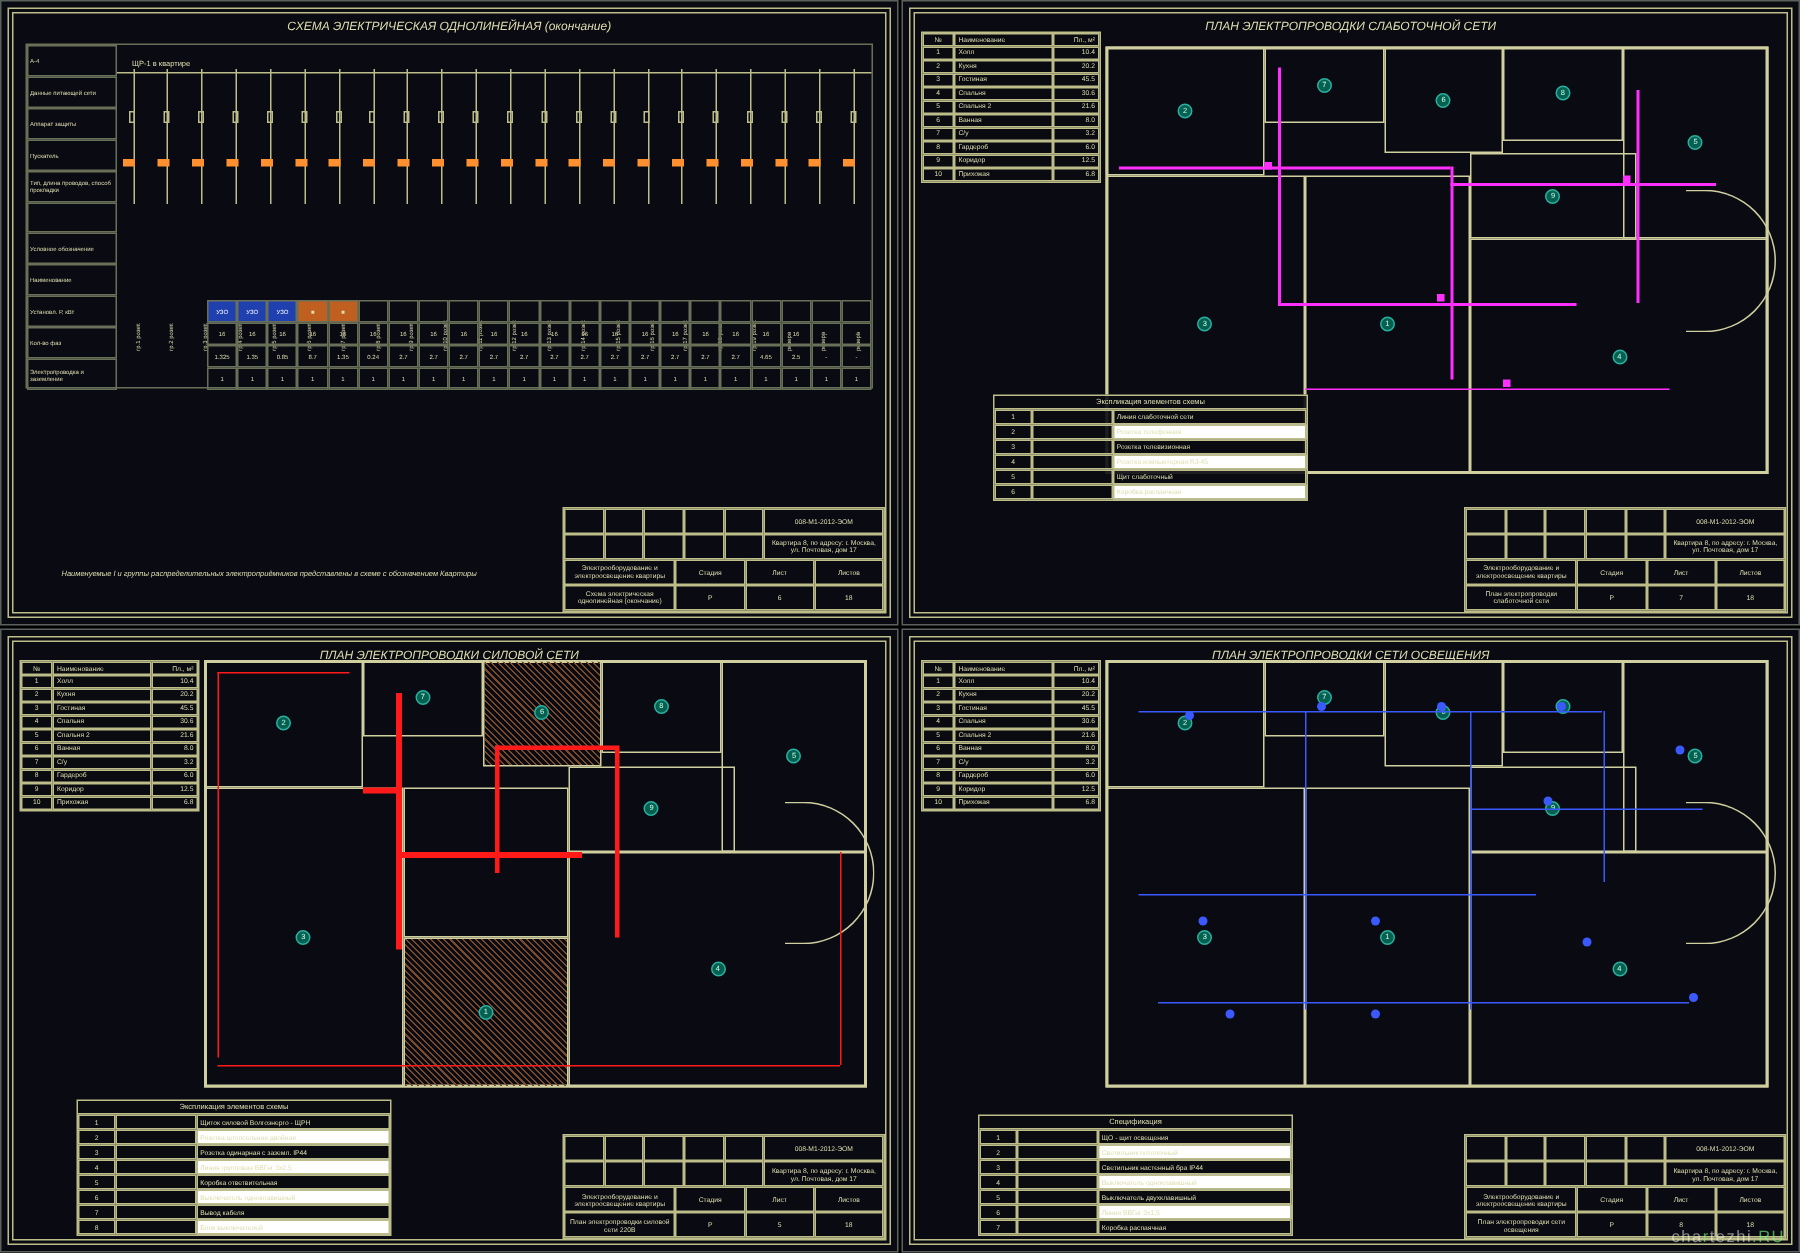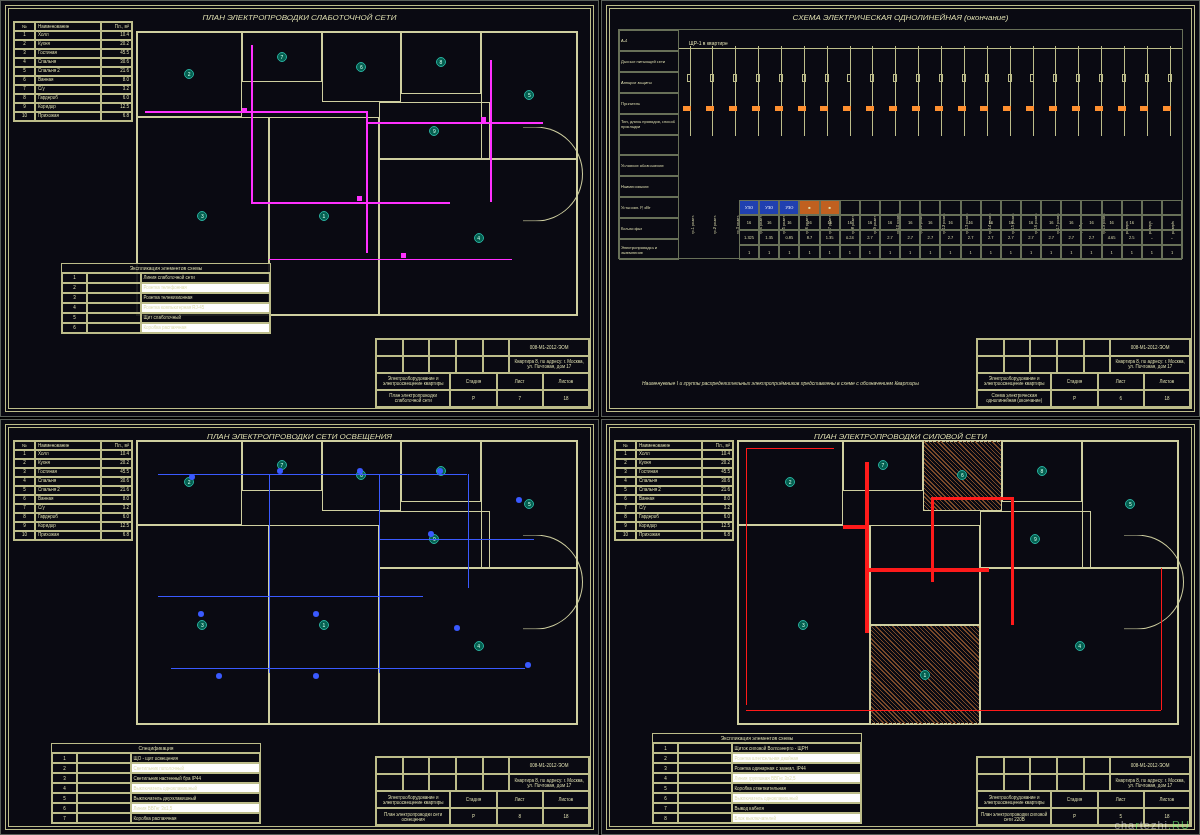--- a/index.html
+++ b/index.html
@@ -145,194 +145,20 @@
 
 </style>
 </head>
 <body>
 
 <div class="grid">
 
 <div class="sheet">
   <div class="inner-border"></div>
   <div class="inner-border2"></div>
-  <div class="sheet-title">ПЛАН ЭЛЕКТРОПРОВОДКИ СЛАБОТОЧНОЙ СЕТИ</div>
-
-  <div class="room-table" id="rooms-s2">
-        <div class="hdr">
-          <div class="c1">№</div>
-          <div class="c2">Наименование</div>
-          <div class="c3">Пл., м²</div>
-        </div>
-        <div class="body-row">
-          <div class="c1">1</div>
-          <div class="c2">Холл</div>
-          <div class="c3">10.4</div>
-        </div>
-        <div class="body-row">
-          <div class="c1">2</div>
-          <div class="c2">Кухня</div>
-          <div class="c3">20.2</div>
-        </div>
-        <div class="body-row">
-          <div class="c1">3</div>
-          <div class="c2">Гостиная</div>
-          <div class="c3">45.5</div>
-        </div>
-        <div class="body-row">
-          <div class="c1">4</div>
-          <div class="c2">Спальня</div>
-          <div class="c3">30.6</div>
-        </div>
-        <div class="body-row">
-          <div class="c1">5</div>
-          <div class="c2">Спальня 2</div>
-          <div class="c3">21.6</div>
-        </div>
-        <div class="body-row">
-          <div class="c1">6</div>
-          <div class="c2">Ванная</div>
-          <div class="c3">8.0</div>
-        </div>
-        <div class="body-row">
-          <div class="c1">7</div>
-          <div class="c2">С/у</div>
-          <div class="c3">3.2</div>
-        </div>
-        <div class="body-row">
-          <div class="c1">8</div>
-          <div class="c2">Гардероб</div>
-          <div class="c3">6.0</div>
-        </div>
-        <div class="body-row">
-          <div class="c1">9</div>
-          <div class="c2">Коридор</div>
-          <div class="c3">12.5</div>
-        </div>
-        <div class="body-row">
-          <div class="c1">10</div>
-          <div class="c2">Прихожая</div>
-          <div class="c3">6.8</div>
-        </div>
-      </div>
-
-  <div class="plan">
-    <div class="wall-outer"></div>
-    <div class="bay"></div>
-
-    <div class="room" style="top:0;left:0;width:24%;height:30%">
-          <span class="rm-num">2</span>
-        </div>
-    <div class="room" style="top:0;left:24%;width:18%;height:18%">
-          <span class="rm-num">7</span>
-        </div>
-    <div class="room" style="top:0;left:42%;width:18%;height:25%">
-          <span class="rm-num">6</span>
-        </div>
-    <div class="room" style="top:0;left:60%;width:18%;height:22%">
-          <span class="rm-num">8</span>
-        </div>
-    <div class="room" style="top:0;left:78%;width:22%;height:45%">
-          <span class="rm-num">5</span>
-        </div>
-    <div class="room" style="top:30%;left:0;width:30%;height:70%">
-          <span class="rm-num">3</span>
-        </div>
-    <div class="room" style="top:30%;left:30%;width:25%;height:70%">
-          <span class="rm-num">1</span>
-        </div>
-    <div class="room" style="top:25%;left:55%;width:25%;height:20%">
-          <span class="rm-num">9</span>
-        </div>
-    <div class="room" style="top:45%;left:55%;width:45%;height:55%">
-          <span class="rm-num">4</span>
-        </div>
-
-    <div class="wire w-mag hw" style="top:28%;left:2%;width:50%"></div>
-    <div class="wire w-mag vw" style="top:5%;left:26%;height:55%"></div>
-    <div class="wire w-mag hw" style="top:60%;left:26%;width:45%"></div>
-    <div class="wire w-mag vw" style="top:28%;left:52%;height:50%"></div>
-    <div class="wire w-mag hw" style="top:32%;left:52%;width:40%"></div>
-    <div class="wire w-mag vw" style="top:10%;left:80%;height:50%"></div>
-    <div class="wire w-mag hw thin" style="top:80%;left:30%;width:55%"></div>
-    <div class="swbox" style="top:27%;left:24%"></div>
-    <div class="swbox" style="top:58%;left:50%"></div>
-    <div class="swbox" style="top:30%;left:78%"></div>
-    <div class="swbox" style="top:78%;left:60%"></div>
-  </div>
-
-  <div class="legend-table" id="legend-s2" style="bottom:82px;left:60px;">
-        <div class="hdr">Экспликация элементов схемы</div>
-        <div class="row">
-          <div class="n">1</div>
-          <div class="sym"></div>
-          <div class="desc dark">Линия слаботочной сети</div>
-        </div>
-        <div class="row">
-          <div class="n">2</div>
-          <div class="sym"></div>
-          <div class="desc ">Розетка телефонная</div>
-        </div>
-        <div class="row">
-          <div class="n">3</div>
-          <div class="sym"></div>
-          <div class="desc dark">Розетка телевизионная</div>
-        </div>
-        <div class="row">
-          <div class="n">4</div>
-          <div class="sym"></div>
-          <div class="desc ">Розетка компьютерная RJ-45</div>
-        </div>
-        <div class="row">
-          <div class="n">5</div>
-          <div class="sym"></div>
-          <div class="desc dark">Щит слаботочный</div>
-        </div>
-        <div class="row">
-          <div class="n">6</div>
-          <div class="sym"></div>
-          <div class="desc ">Коробка распаячная</div>
-        </div>
-      </div>
-
-  <div class="title-block">
-    <div class="tb-row">
-          <div class="tb-cell small"></div>
-          <div class="tb-cell small"></div>
-          <div class="tb-cell small"></div>
-          <div class="tb-cell small"></div>
-          <div class="tb-cell small"></div>
-          <div class="tb-cell">008-М1-2012-ЭОМ</div>
-        </div>
-    <div class="tb-row">
-          <div class="tb-cell small"></div>
-          <div class="tb-cell small"></div>
-          <div class="tb-cell small"></div>
-          <div class="tb-cell small"></div>
-          <div class="tb-cell small"></div>
-          <div class="tb-cell">Квартира 8, по адресу: г. Москва, ул. Почтовая, дом 17</div>
-        </div>
-    <div class="tb-row">
-          <div class="tb-cell med">Электрооборудование и электроосвещение квартиры</div>
-          <div class="tb-cell small">Стадия</div>
-          <div class="tb-cell small">Лист</div>
-          <div class="tb-cell small">Листов</div>
-        </div>
-    <div class="tb-row">
-          <div class="tb-cell med">План электропроводки слаботочной сети</div>
-          <div class="tb-cell small">Р</div>
-          <div class="tb-cell small">7</div>
-          <div class="tb-cell small">18</div>
-        </div>
-  </div>
-</div>
-
-<div class="sheet">
-  <div class="inner-border"></div>
-  <div class="inner-border2"></div>
   <div class="sheet-title">СХЕМА ЭЛЕКТРИЧЕСКАЯ ОДНОЛИНЕЙНАЯ (окончание)</div>
 
   <div class="sld-wrap">
     <div class="sld-left-table" id="sld-left">
           <div class="r">А-4</div>
           <div class="r">Данные питающей сети</div>
           <div class="r">Аппарат защиты</div>
           <div class="r">Пускатель</div>
           <div class="r">Тип, длина проводов, способ прокладки</div>
           <div class="r"></div>
@@ -608,20 +434,377 @@
       <div class="tb-cell small">Р</div>
       <div class="tb-cell small">6</div>
       <div class="tb-cell small">18</div>
     </div>
   </div>
 </div>
 
 <div class="sheet">
   <div class="inner-border"></div>
   <div class="inner-border2"></div>
+  <div class="sheet-title">ПЛАН ЭЛЕКТРОПРОВОДКИ СЛАБОТОЧНОЙ СЕТИ</div>
+
+  <div class="room-table" id="rooms-s2">
+        <div class="hdr">
+          <div class="c1">№</div>
+          <div class="c2">Наименование</div>
+          <div class="c3">Пл., м²</div>
+        </div>
+        <div class="body-row">
+          <div class="c1">1</div>
+          <div class="c2">Холл</div>
+          <div class="c3">10.4</div>
+        </div>
+        <div class="body-row">
+          <div class="c1">2</div>
+          <div class="c2">Кухня</div>
+          <div class="c3">20.2</div>
+        </div>
+        <div class="body-row">
+          <div class="c1">3</div>
+          <div class="c2">Гостиная</div>
+          <div class="c3">45.5</div>
+        </div>
+        <div class="body-row">
+          <div class="c1">4</div>
+          <div class="c2">Спальня</div>
+          <div class="c3">30.6</div>
+        </div>
+        <div class="body-row">
+          <div class="c1">5</div>
+          <div class="c2">Спальня 2</div>
+          <div class="c3">21.6</div>
+        </div>
+        <div class="body-row">
+          <div class="c1">6</div>
+          <div class="c2">Ванная</div>
+          <div class="c3">8.0</div>
+        </div>
+        <div class="body-row">
+          <div class="c1">7</div>
+          <div class="c2">С/у</div>
+          <div class="c3">3.2</div>
+        </div>
+        <div class="body-row">
+          <div class="c1">8</div>
+          <div class="c2">Гардероб</div>
+          <div class="c3">6.0</div>
+        </div>
+        <div class="body-row">
+          <div class="c1">9</div>
+          <div class="c2">Коридор</div>
+          <div class="c3">12.5</div>
+        </div>
+        <div class="body-row">
+          <div class="c1">10</div>
+          <div class="c2">Прихожая</div>
+          <div class="c3">6.8</div>
+        </div>
+      </div>
+
+  <div class="plan">
+    <div class="wall-outer"></div>
+    <div class="bay"></div>
+
+    <div class="room" style="top:0;left:0;width:24%;height:30%">
+          <span class="rm-num">2</span>
+        </div>
+    <div class="room" style="top:0;left:24%;width:18%;height:18%">
+          <span class="rm-num">7</span>
+        </div>
+    <div class="room" style="top:0;left:42%;width:18%;height:25%">
+          <span class="rm-num">6</span>
+        </div>
+    <div class="room" style="top:0;left:60%;width:18%;height:22%">
+          <span class="rm-num">8</span>
+        </div>
+    <div class="room" style="top:0;left:78%;width:22%;height:45%">
+          <span class="rm-num">5</span>
+        </div>
+    <div class="room" style="top:30%;left:0;width:30%;height:70%">
+          <span class="rm-num">3</span>
+        </div>
+    <div class="room" style="top:30%;left:30%;width:25%;height:70%">
+          <span class="rm-num">1</span>
+        </div>
+    <div class="room" style="top:25%;left:55%;width:25%;height:20%">
+          <span class="rm-num">9</span>
+        </div>
+    <div class="room" style="top:45%;left:55%;width:45%;height:55%">
+          <span class="rm-num">4</span>
+        </div>
+
+    <div class="wire w-mag hw" style="top:28%;left:2%;width:50%"></div>
+    <div class="wire w-mag vw" style="top:5%;left:26%;height:55%"></div>
+    <div class="wire w-mag hw" style="top:60%;left:26%;width:45%"></div>
+    <div class="wire w-mag vw" style="top:28%;left:52%;height:50%"></div>
+    <div class="wire w-mag hw" style="top:32%;left:52%;width:40%"></div>
+    <div class="wire w-mag vw" style="top:10%;left:80%;height:50%"></div>
+    <div class="wire w-mag hw thin" style="top:80%;left:30%;width:55%"></div>
+    <div class="swbox" style="top:27%;left:24%"></div>
+    <div class="swbox" style="top:58%;left:50%"></div>
+    <div class="swbox" style="top:30%;left:78%"></div>
+    <div class="swbox" style="top:78%;left:60%"></div>
+  </div>
+
+  <div class="legend-table" id="legend-s2" style="bottom:82px;left:60px;">
+        <div class="hdr">Экспликация элементов схемы</div>
+        <div class="row">
+          <div class="n">1</div>
+          <div class="sym"></div>
+          <div class="desc dark">Линия слаботочной сети</div>
+        </div>
+        <div class="row">
+          <div class="n">2</div>
+          <div class="sym"></div>
+          <div class="desc ">Розетка телефонная</div>
+        </div>
+        <div class="row">
+          <div class="n">3</div>
+          <div class="sym"></div>
+          <div class="desc dark">Розетка телевизионная</div>
+        </div>
+        <div class="row">
+          <div class="n">4</div>
+          <div class="sym"></div>
+          <div class="desc ">Розетка компьютерная RJ-45</div>
+        </div>
+        <div class="row">
+          <div class="n">5</div>
+          <div class="sym"></div>
+          <div class="desc dark">Щит слаботочный</div>
+        </div>
+        <div class="row">
+          <div class="n">6</div>
+          <div class="sym"></div>
+          <div class="desc ">Коробка распаячная</div>
+        </div>
+      </div>
+
+  <div class="title-block">
+    <div class="tb-row">
+          <div class="tb-cell small"></div>
+          <div class="tb-cell small"></div>
+          <div class="tb-cell small"></div>
+          <div class="tb-cell small"></div>
+          <div class="tb-cell small"></div>
+          <div class="tb-cell">008-М1-2012-ЭОМ</div>
+        </div>
+    <div class="tb-row">
+          <div class="tb-cell small"></div>
+          <div class="tb-cell small"></div>
+          <div class="tb-cell small"></div>
+          <div class="tb-cell small"></div>
+          <div class="tb-cell small"></div>
+          <div class="tb-cell">Квартира 8, по адресу: г. Москва, ул. Почтовая, дом 17</div>
+        </div>
+    <div class="tb-row">
+          <div class="tb-cell med">Электрооборудование и электроосвещение квартиры</div>
+          <div class="tb-cell small">Стадия</div>
+          <div class="tb-cell small">Лист</div>
+          <div class="tb-cell small">Листов</div>
+        </div>
+    <div class="tb-row">
+          <div class="tb-cell med">План электропроводки слаботочной сети</div>
+          <div class="tb-cell small">Р</div>
+          <div class="tb-cell small">7</div>
+          <div class="tb-cell small">18</div>
+        </div>
+  </div>
+</div>
+
+<div class="sheet">
+  <div class="inner-border"></div>
+  <div class="inner-border2"></div>
+  <div class="sheet-title">ПЛАН ЭЛЕКТРОПРОВОДКИ СИЛОВОЙ СЕТИ</div>
+
+  <div class="room-table" id="rooms-s3">
+        <div class="hdr">
+          <div class="c1">№</div>
+          <div class="c2">Наименование</div>
+          <div class="c3">Пл., м²</div>
+        </div>
+        <div class="body-row">
+          <div class="c1">1</div>
+          <div class="c2">Холл</div>
+          <div class="c3">10.4</div>
+        </div>
+        <div class="body-row">
+          <div class="c1">2</div>
+          <div class="c2">Кухня</div>
+          <div class="c3">20.2</div>
+        </div>
+        <div class="body-row">
+          <div class="c1">3</div>
+          <div class="c2">Гостиная</div>
+          <div class="c3">45.5</div>
+        </div>
+        <div class="body-row">
+          <div class="c1">4</div>
+          <div class="c2">Спальня</div>
+          <div class="c3">30.6</div>
+        </div>
+        <div class="body-row">
+          <div class="c1">5</div>
+          <div class="c2">Спальня 2</div>
+          <div class="c3">21.6</div>
+        </div>
+        <div class="body-row">
+          <div class="c1">6</div>
+          <div class="c2">Ванная</div>
+          <div class="c3">8.0</div>
+        </div>
+        <div class="body-row">
+          <div class="c1">7</div>
+          <div class="c2">С/у</div>
+          <div class="c3">3.2</div>
+        </div>
+        <div class="body-row">
+          <div class="c1">8</div>
+          <div class="c2">Гардероб</div>
+          <div class="c3">6.0</div>
+        </div>
+        <div class="body-row">
+          <div class="c1">9</div>
+          <div class="c2">Коридор</div>
+          <div class="c3">12.5</div>
+        </div>
+        <div class="body-row">
+          <div class="c1">10</div>
+          <div class="c2">Прихожая</div>
+          <div class="c3">6.8</div>
+        </div>
+      </div>
+
+  <div class="plan lg">
+    <div class="wall-outer"></div>
+    <div class="bay"></div>
+    <div class="room" style="top:0;left:0;width:24%;height:30%">
+          <span class="rm-num">2</span>
+        </div>
+    <div class="room" style="top:0;left:24%;width:18%;height:18%">
+          <span class="rm-num">7</span>
+        </div>
+    <div class="room hatch" style="top:0;left:42%;width:18%;height:25%">
+          <span class="rm-num">6</span>
+        </div>
+    <div class="room" style="top:0;left:60%;width:18%;height:22%">
+          <span class="rm-num">8</span>
+        </div>
+    <div class="room" style="top:0;left:78%;width:22%;height:45%">
+          <span class="rm-num">5</span>
+        </div>
+    <div class="room" style="top:30%;left:0;width:30%;height:70%">
+          <span class="rm-num">3</span>
+        </div>
+    <div class="room hatch" style="top:65%;left:30%;width:25%;height:35%">
+          <span class="rm-num">1</span>
+        </div>
+    <div class="room" style="top:30%;left:30%;width:25%;height:35%"></div>
+    <div class="room" style="top:25%;left:55%;width:25%;height:20%">
+          <span class="rm-num">9</span>
+        </div>
+    <div class="room" style="top:45%;left:55%;width:45%;height:55%">
+          <span class="rm-num">4</span>
+        </div>
+
+    <div class="wire w-red hw" style="top:30%;left:24%;width:5%;height:4px"></div>
+    <div class="wire w-red vw" style="top:8%;left:29%;height:60%;width:4px"></div>
+    <div class="wire w-red hw" style="top:45%;left:29%;width:28%;height:4px"></div>
+    <div class="wire w-red vw" style="top:20%;left:44%;height:30%;width:3px"></div>
+    <div class="wire w-red hw" style="top:20%;left:44%;width:18%;height:3px"></div>
+    <div class="wire w-red vw" style="top:20%;left:62%;height:45%;width:3px"></div>
+    <div class="wire w-red hw thin" style="top:95%;left:2%;width:94%"></div>
+    <div class="wire w-red vw thin" style="top:45%;left:96%;height:50%"></div>
+    <div class="wire w-red hw thin" style="top:3%;left:2%;width:20%"></div>
+    <div class="wire w-red vw thin" style="top:3%;left:2%;height:90%"></div>
+  </div>
+
+  <div class="legend-table" id="legend-s3">
+        <div class="hdr">Экспликация элементов схемы</div>
+        <div class="row">
+          <div class="n">1</div>
+          <div class="sym"></div>
+          <div class="desc dark">Щиток силовой Волгоэнерго - ЩРН</div>
+        </div>
+        <div class="row">
+          <div class="n">2</div>
+          <div class="sym"></div>
+          <div class="desc ">Розетка штепсельная двойная</div>
+        </div>
+        <div class="row">
+          <div class="n">3</div>
+          <div class="sym"></div>
+          <div class="desc dark">Розетка одинарная с заземл. IP44</div>
+        </div>
+        <div class="row">
+          <div class="n">4</div>
+          <div class="sym"></div>
+          <div class="desc ">Линия групповая ВВГнг 3х2,5</div>
+        </div>
+        <div class="row">
+          <div class="n">5</div>
+          <div class="sym"></div>
+          <div class="desc dark">Коробка ответвительная</div>
+        </div>
+        <div class="row">
+          <div class="n">6</div>
+          <div class="sym"></div>
+          <div class="desc ">Выключатель одноклавишный</div>
+        </div>
+        <div class="row">
+          <div class="n">7</div>
+          <div class="sym"></div>
+          <div class="desc dark">Вывод кабеля</div>
+        </div>
+        <div class="row">
+          <div class="n">8</div>
+          <div class="sym"></div>
+          <div class="desc ">Блок выключателей</div>
+        </div>
+      </div>
+
+  <div class="title-block">
+    <div class="tb-row">
+          <div class="tb-cell small"></div>
+          <div class="tb-cell small"></div>
+          <div class="tb-cell small"></div>
+          <div class="tb-cell small"></div>
+          <div class="tb-cell small"></div>
+          <div class="tb-cell">008-М1-2012-ЭОМ</div>
+        </div>
+    <div class="tb-row">
+          <div class="tb-cell small"></div>
+          <div class="tb-cell small"></div>
+          <div class="tb-cell small"></div>
+          <div class="tb-cell small"></div>
+          <div class="tb-cell small"></div>
+          <div class="tb-cell">Квартира 8, по адресу: г. Москва, ул. Почтовая, дом 17</div>
+        </div>
+    <div class="tb-row">
+          <div class="tb-cell med">Электрооборудование и электроосвещение квартиры</div>
+          <div class="tb-cell small">Стадия</div>
+          <div class="tb-cell small">Лист</div>
+          <div class="tb-cell small">Листов</div>
+        </div>
+    <div class="tb-row">
+          <div class="tb-cell med">План электропроводки силовой сети 220В</div>
+          <div class="tb-cell small">Р</div>
+          <div class="tb-cell small">5</div>
+          <div class="tb-cell small">18</div>
+        </div>
+  </div>
+</div>
+
+<div class="sheet">
+  <div class="inner-border"></div>
+  <div class="inner-border2"></div>
   <div class="sheet-title">ПЛАН ЭЛЕКТРОПРОВОДКИ СЕТИ ОСВЕЩЕНИЯ</div>
 
   <div class="room-table" id="rooms-s4">
         <div class="hdr">
           <div class="c1">№</div>
           <div class="c2">Наименование</div>
           <div class="c3">Пл., м²</div>
         </div>
         <div class="body-row">
           <div class="c1">1</div>
@@ -792,200 +975,17 @@
         </div>
     <div class="tb-row">
           <div class="tb-cell med">План электропроводки сети освещения</div>
           <div class="tb-cell small">Р</div>
           <div class="tb-cell small">8</div>
           <div class="tb-cell small">18</div>
         </div>
   </div>
 </div>
 
-<div class="sheet">
-  <div class="inner-border"></div>
-  <div class="inner-border2"></div>
-  <div class="sheet-title">ПЛАН ЭЛЕКТРОПРОВОДКИ СИЛОВОЙ СЕТИ</div>
-
-  <div class="room-table" id="rooms-s3">
-        <div class="hdr">
-          <div class="c1">№</div>
-          <div class="c2">Наименование</div>
-          <div class="c3">Пл., м²</div>
-        </div>
-        <div class="body-row">
-          <div class="c1">1</div>
-          <div class="c2">Холл</div>
-          <div class="c3">10.4</div>
-        </div>
-        <div class="body-row">
-          <div class="c1">2</div>
-          <div class="c2">Кухня</div>
-          <div class="c3">20.2</div>
-        </div>
-        <div class="body-row">
-          <div class="c1">3</div>
-          <div class="c2">Гостиная</div>
-          <div class="c3">45.5</div>
-        </div>
-        <div class="body-row">
-          <div class="c1">4</div>
-          <div class="c2">Спальня</div>
-          <div class="c3">30.6</div>
-        </div>
-        <div class="body-row">
-          <div class="c1">5</div>
-          <div class="c2">Спальня 2</div>
-          <div class="c3">21.6</div>
-        </div>
-        <div class="body-row">
-          <div class="c1">6</div>
-          <div class="c2">Ванная</div>
-          <div class="c3">8.0</div>
-        </div>
-        <div class="body-row">
-          <div class="c1">7</div>
-          <div class="c2">С/у</div>
-          <div class="c3">3.2</div>
-        </div>
-        <div class="body-row">
-          <div class="c1">8</div>
-          <div class="c2">Гардероб</div>
-          <div class="c3">6.0</div>
-        </div>
-        <div class="body-row">
-          <div class="c1">9</div>
-          <div class="c2">Коридор</div>
-          <div class="c3">12.5</div>
-        </div>
-        <div class="body-row">
-          <div class="c1">10</div>
-          <div class="c2">Прихожая</div>
-          <div class="c3">6.8</div>
-        </div>
-      </div>
-
-  <div class="plan lg">
-    <div class="wall-outer"></div>
-    <div class="bay"></div>
-    <div class="room" style="top:0;left:0;width:24%;height:30%">
-          <span class="rm-num">2</span>
-        </div>
-    <div class="room" style="top:0;left:24%;width:18%;height:18%">
-          <span class="rm-num">7</span>
-        </div>
-    <div class="room hatch" style="top:0;left:42%;width:18%;height:25%">
-          <span class="rm-num">6</span>
-        </div>
-    <div class="room" style="top:0;left:60%;width:18%;height:22%">
-          <span class="rm-num">8</span>
-        </div>
-    <div class="room" style="top:0;left:78%;width:22%;height:45%">
-          <span class="rm-num">5</span>
-        </div>
-    <div class="room" style="top:30%;left:0;width:30%;height:70%">
-          <span class="rm-num">3</span>
-        </div>
-    <div class="room hatch" style="top:65%;left:30%;width:25%;height:35%">
-          <span class="rm-num">1</span>
-        </div>
-    <div class="room" style="top:30%;left:30%;width:25%;height:35%"></div>
-    <div class="room" style="top:25%;left:55%;width:25%;height:20%">
-          <span class="rm-num">9</span>
-        </div>
-    <div class="room" style="top:45%;left:55%;width:45%;height:55%">
-          <span class="rm-num">4</span>
-        </div>
-
-    <div class="wire w-red hw" style="top:30%;left:24%;width:5%;height:4px"></div>
-    <div class="wire w-red vw" style="top:8%;left:29%;height:60%;width:4px"></div>
-    <div class="wire w-red hw" style="top:45%;left:29%;width:28%;height:4px"></div>
-    <div class="wire w-red vw" style="top:20%;left:44%;height:30%;width:3px"></div>
-    <div class="wire w-red hw" style="top:20%;left:44%;width:18%;height:3px"></div>
-    <div class="wire w-red vw" style="top:20%;left:62%;height:45%;width:3px"></div>
-    <div class="wire w-red hw thin" style="top:95%;left:2%;width:94%"></div>
-    <div class="wire w-red vw thin" style="top:45%;left:96%;height:50%"></div>
-    <div class="wire w-red hw thin" style="top:3%;left:2%;width:20%"></div>
-    <div class="wire w-red vw thin" style="top:3%;left:2%;height:90%"></div>
-  </div>
-
-  <div class="legend-table" id="legend-s3">
-        <div class="hdr">Экспликация элементов схемы</div>
-        <div class="row">
-          <div class="n">1</div>
-          <div class="sym"></div>
-          <div class="desc dark">Щиток силовой Волгоэнерго - ЩРН</div>
-        </div>
-        <div class="row">
-          <div class="n">2</div>
-          <div class="sym"></div>
-          <div class="desc ">Розетка штепсельная двойная</div>
-        </div>
-        <div class="row">
-          <div class="n">3</div>
-          <div class="sym"></div>
-          <div class="desc dark">Розетка одинарная с заземл. IP44</div>
-        </div>
-        <div class="row">
-          <div class="n">4</div>
-          <div class="sym"></div>
-          <div class="desc ">Линия групповая ВВГнг 3х2,5</div>
-        </div>
-        <div class="row">
-          <div class="n">5</div>
-          <div class="sym"></div>
-          <div class="desc dark">Коробка ответвительная</div>
-        </div>
-        <div class="row">
-          <div class="n">6</div>
-          <div class="sym"></div>
-          <div class="desc ">Выключатель одноклавишный</div>
-        </div>
-        <div class="row">
-          <div class="n">7</div>
-          <div class="sym"></div>
-          <div class="desc dark">Вывод кабеля</div>
-        </div>
-        <div class="row">
-          <div class="n">8</div>
-          <div class="sym"></div>
-          <div class="desc ">Блок выключателей</div>
-        </div>
-      </div>
-
-  <div class="title-block">
-    <div class="tb-row">
-          <div class="tb-cell small"></div>
-          <div class="tb-cell small"></div>
-          <div class="tb-cell small"></div>
-          <div class="tb-cell small"></div>
-          <div class="tb-cell small"></div>
-          <div class="tb-cell">008-М1-2012-ЭОМ</div>
-        </div>
-    <div class="tb-row">
-          <div class="tb-cell small"></div>
-          <div class="tb-cell small"></div>
-          <div class="tb-cell small"></div>
-          <div class="tb-cell small"></div>
-          <div class="tb-cell small"></div>
-          <div class="tb-cell">Квартира 8, по адресу: г. Москва, ул. Почтовая, дом 17</div>
-        </div>
-    <div class="tb-row">
-          <div class="tb-cell med">Электрооборудование и электроосвещение квартиры</div>
-          <div class="tb-cell small">Стадия</div>
-          <div class="tb-cell small">Лист</div>
-          <div class="tb-cell small">Листов</div>
-        </div>
-    <div class="tb-row">
-          <div class="tb-cell med">План электропроводки силовой сети 220В</div>
-          <div class="tb-cell small">Р</div>
-          <div class="tb-cell small">5</div>
-          <div class="tb-cell small">18</div>
-        </div>
-  </div>
-</div>
-
 </div>
 
 <div class="watermark">
   <span>cha</span><span class="g">r</span><span>tezhi</span><span class="g">.RU</span>
 </div>
 
 </body></html>

